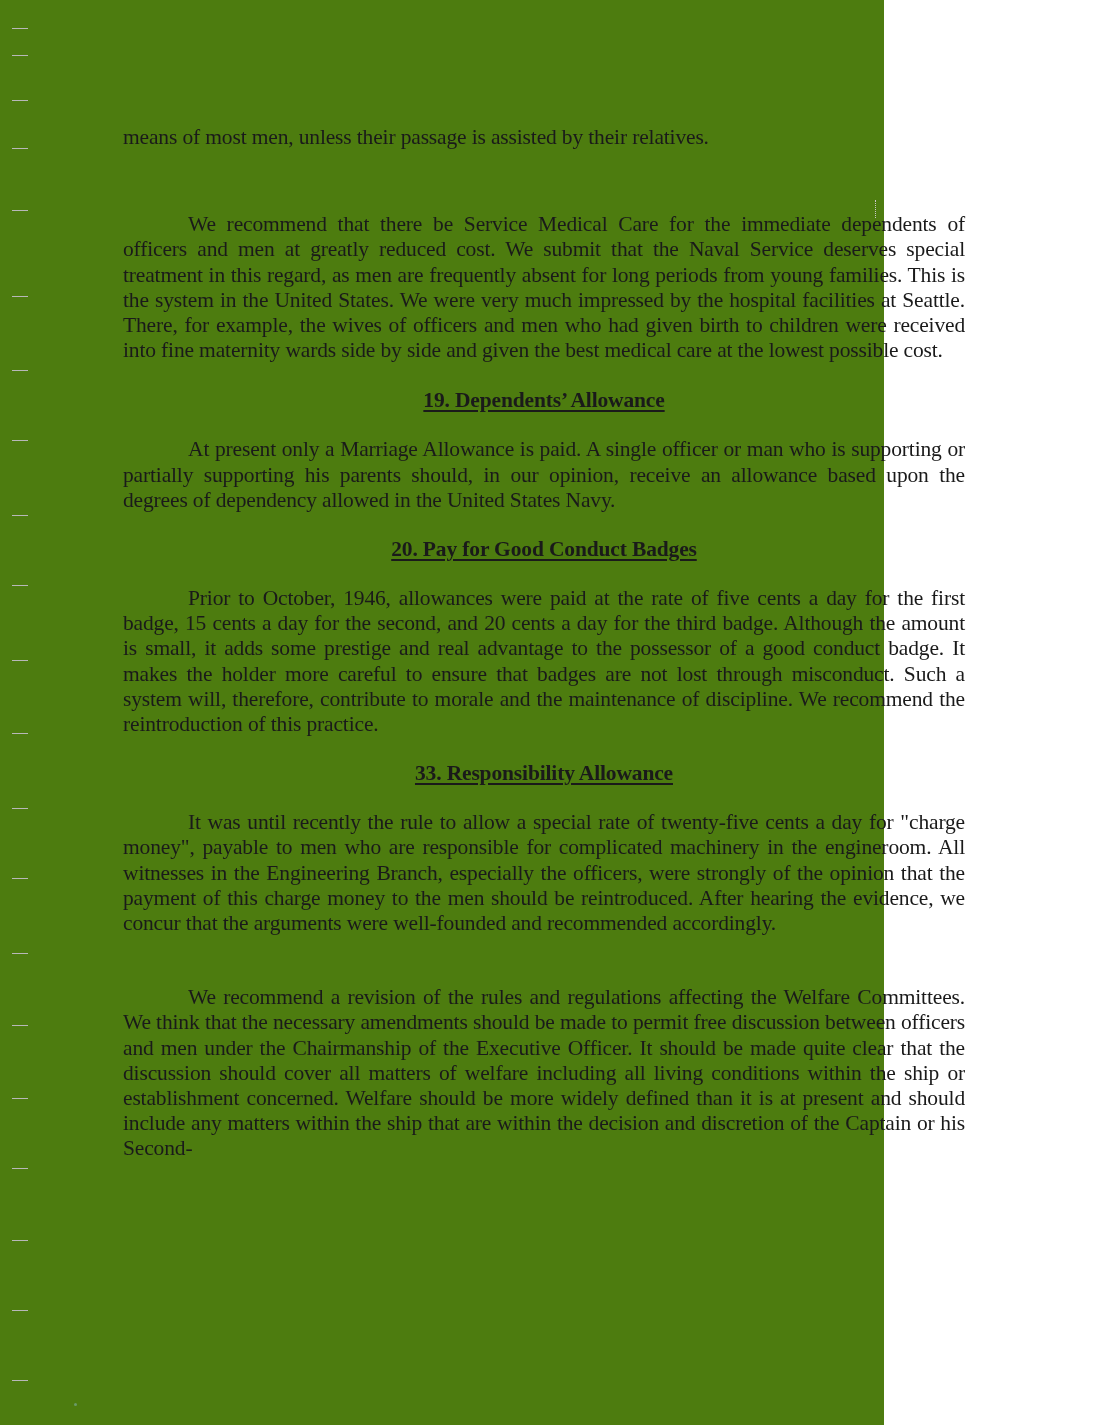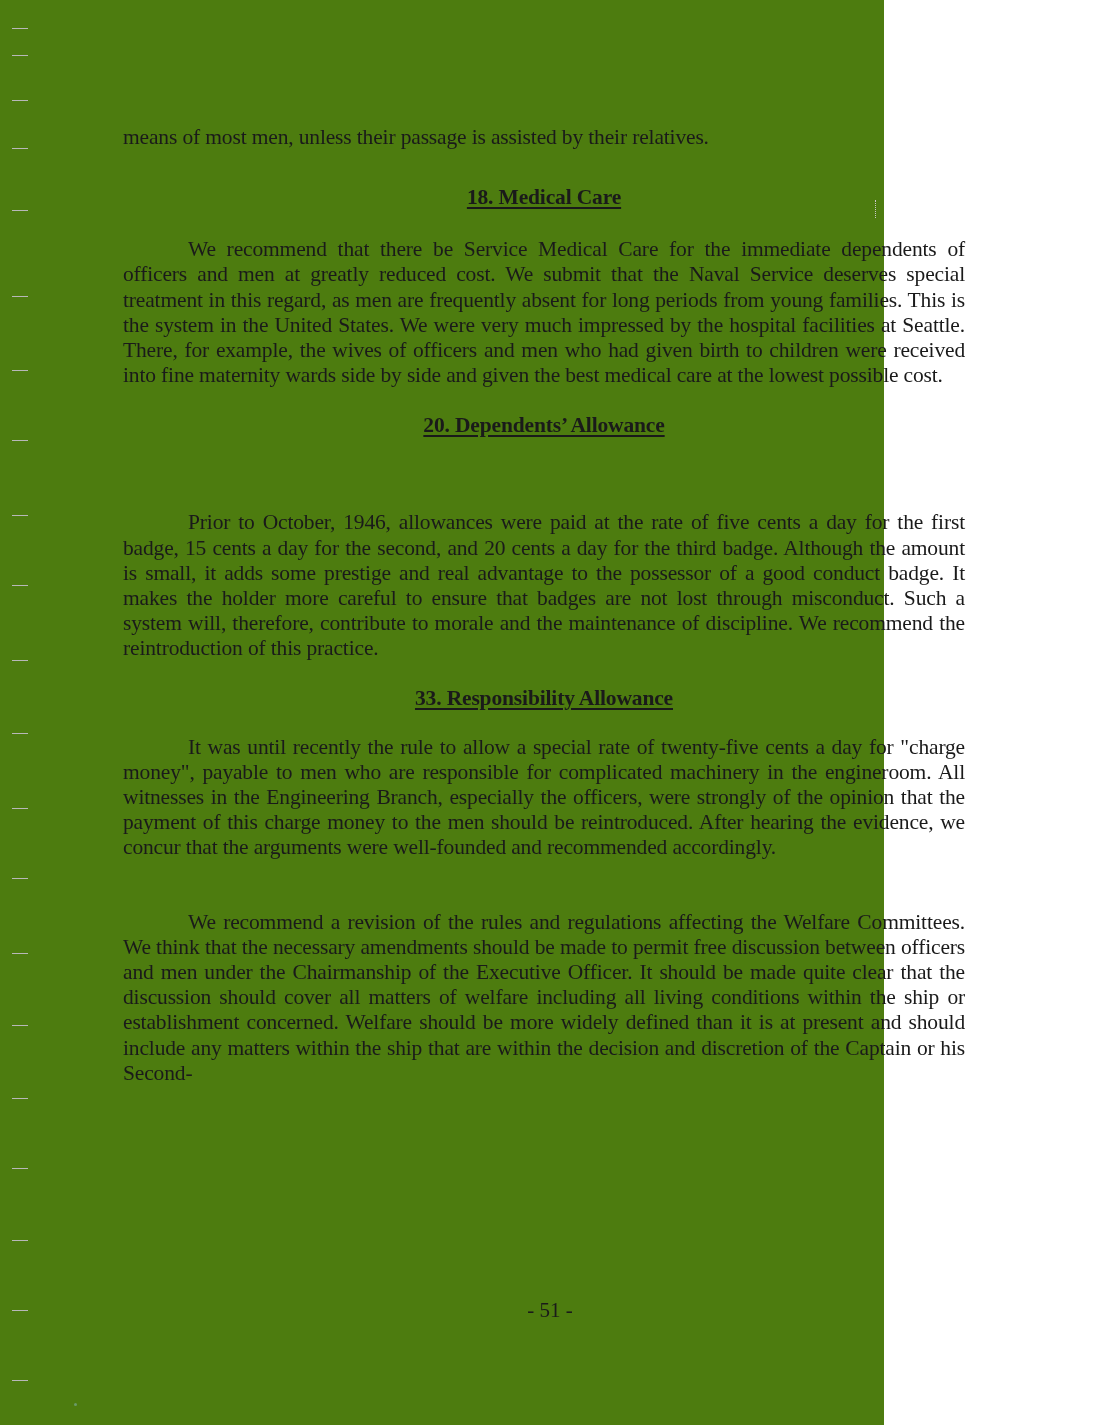--- a/index.html
+++ b/index.html
@@ -119,39 +119,39 @@
     <div class="margin-mark" style="top:1380px"></div>
   </div>
 
   <div class="edge-mark"></div>
 
   <div class="content">
 
     <p class="para continuation">means of most men, unless their passage is assisted by their relatives.</p>
 
     <div style="height:35px"></div>
-    <h2 class="heading">18. Medical Care</h2>
     <div style="height:27px"></div>
     <p class="para indent">We recommend that there be Service Medical Care for the immediate dependents of officers and men at greatly reduced cost.  We submit that the Naval Service deserves special treatment in this regard, as men are frequently absent for long periods from young families.  This is the system in the United States.  We were very much impressed by the hospital facilities at Seattle.  There, for example, the wives of officers and men who had given birth to children were received into fine maternity wards side by side and given the best medical care at the lowest possible cost.</p>
 
     <div style="height:25px"></div>
-    <h2 class="heading">20. Dependents’ Allowance</h2>
+    <h2 class="heading">19. Dependents’ Allowance</h2>
     <div style="height:24px"></div>
+    <p class="para indent">At present only a Marriage Allowance is paid.  A single officer or man who is supporting or partially supporting his parents should, in our opinion, receive an allowance based upon the degrees of dependency allowed in the United States Navy.</p>
 
     <div style="height:24px"></div>
+    <h2 class="heading">20. Pay for Good Conduct Badges</h2>
     <div style="height:24px"></div>
     <p class="para indent">Prior to October, 1946, allowances were paid at the rate of five cents a day for the first badge, 15 cents a day for the second, and 20 cents a day for the third badge. Although the amount is small, it adds some prestige and real advantage to the possessor of a good conduct badge.  It makes the holder more careful to ensure that badges are not lost through misconduct.  Such a system will, therefore, contribute to morale and the maintenance of discipline.  We recommend the reintroduction of this practice.</p>
 
     <div style="height:24px"></div>
     <h2 class="heading">33. Responsibility Allowance</h2>
     <div style="height:24px"></div>
     <p class="para indent">It was until recently the rule to allow a special rate of twenty-five cents a day for "charge money", payable to men who are responsible for complicated machinery in the engineroom.  All witnesses in the Engineering Branch, especially the officers, were strongly of the opinion that the payment of this charge money to the men should be reintroduced.  After hearing the evidence, we concur that the arguments were well-founded and recommended accordingly.</p>
 
     <div style="height:25px"></div>
     <div style="height:24px"></div>
     <p class="para indent" style="text-align-last: justify;">We recommend a revision of the rules and regulations affecting the Welfare Committees.  We think that the necessary amendments should be made to permit free discussion between officers and men under the Chairmanship of the Executive Officer. It should be made quite clear that the discussion should cover all matters of welfare including all living conditions within the ship or establishment concerned.  Welfare should be more widely defined than it is at present and should include any matters within the ship that are within the decision and discretion of the Captain or his Second-</p>
 
   </div>
 
-  <div class="page-number">- 51 -</div>
 
   <div class="speck"></div>
 </div>
 
 </body></html>

